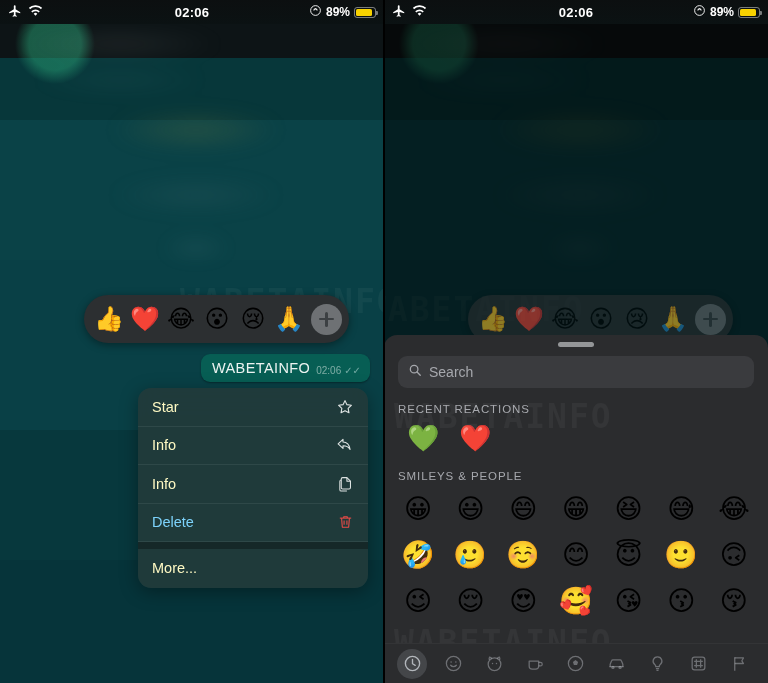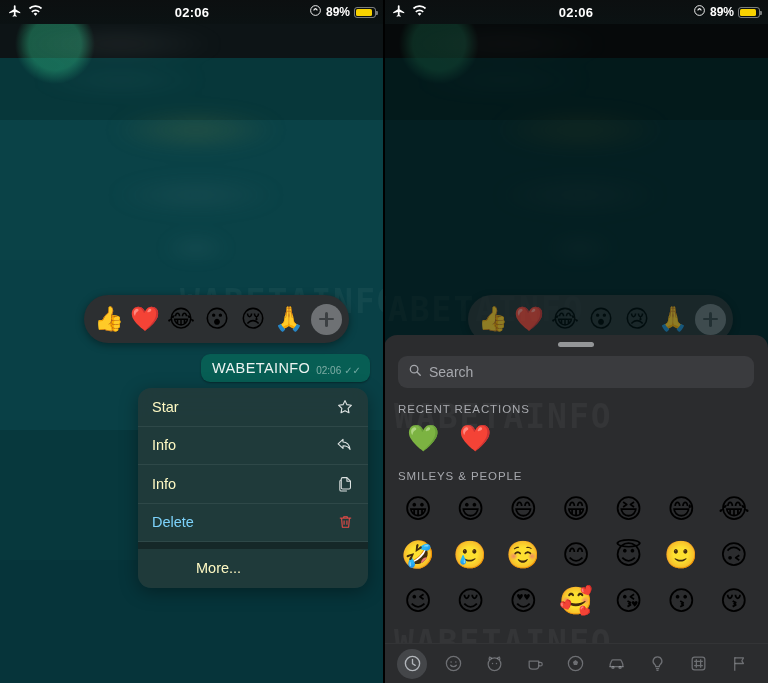--- a/index.html
+++ b/index.html
@@ -122,21 +122,21 @@
     z-index: 24;
     backdrop-filter: blur(10px);
     box-shadow: 0 4px 18px rgba(0,0,0,0.35);
   }
   .ctx-item {
     height: 38.5px; display: flex; align-items: center; justify-content: space-between;
     padding: 0 14px;
     color: #fef9c3; font-size: 14.5px;
     border-bottom: 1px solid rgba(255,255,255,0.07);
   }
-  .ctx-item:last-child { border-bottom: none; margin-left: 44px; }
+  .ctx-item:last-child { border-bottom: none; }
   .ctx-item.danger { color: #7dd3fc; }
   .ctx-item .ic { opacity: .92; display:flex; align-items:center; }
   .ctx-gap { height: 7px; background: rgba(12,26,26,0.55); }
 
   
   .sheet {
     position: absolute; left: 0; bottom: 0; width: 384px; height: 348px;
     background: #2b2c2e;
     border-radius: 13px 13px 0 0;
     z-index: 30;

